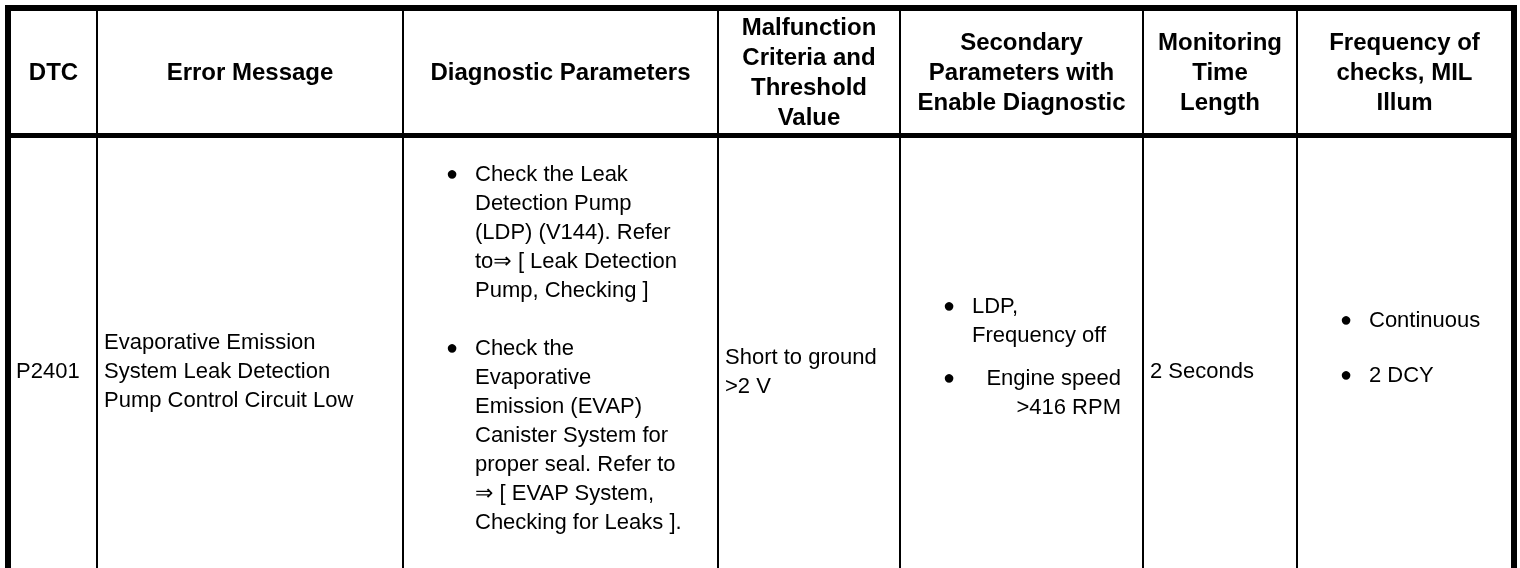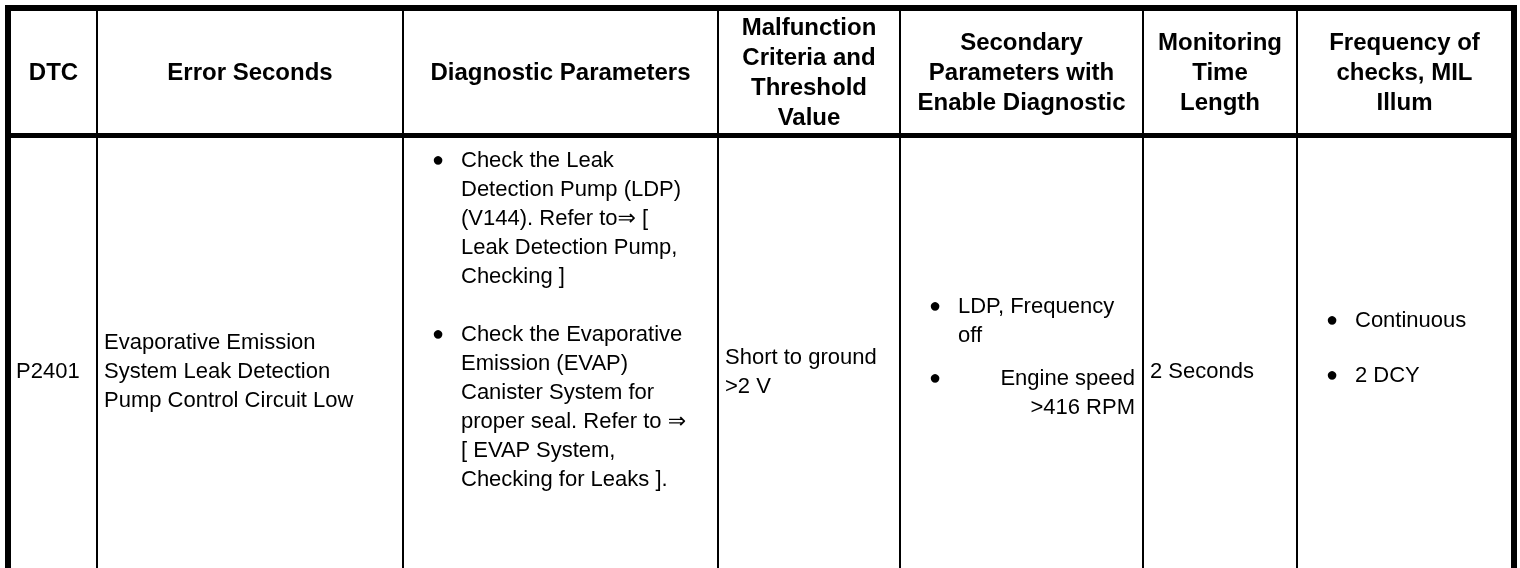--- a/index.html
+++ b/index.html
@@ -55,21 +55,21 @@
   td.cell-dtc        { padding-left: 5px; }
   td.cell-error      { padding: 0 38px 0 6px; }
   td.cell-diag       { vertical-align: top; padding-top: 7px; }
   td.cell-malf       { padding: 0 4px 0 6px; }
   td.cell-secondary  { padding-bottom: 30px; }
   td.cell-monitoring { padding-left: 6px; }
   td.cell-frequency  { padding-bottom: 48px; }
 
   ul.bullets {
     list-style: none;
-    margin: 0;
+    margin: 14px;
     padding: 0 6px 0 27px;
   }
   td.cell-diag ul.bullets { padding-right: 20px; }
   ul.bullets li {
     position: relative;
     padding-left: 29px;
   }
   ul.bullets li::before {
     content: "\25CF";
     position: absolute;
@@ -91,21 +91,21 @@
       <col class="c-error">
       <col class="c-diag">
       <col class="c-malf">
       <col class="c-secondary">
       <col class="c-monitoring">
       <col class="c-frequency">
     </colgroup>
     <thead>
       <tr>
         <th>DTC</th>
-        <th>Error Seconds</th>
+        <th>Error Message</th>
         <th>Diagnostic Parameters</th>
         <th>Malfunction
 Criteria and
 Threshold
 Value</th>
         <th>Secondary
 Parameters with
 Enable Diagnostic</th>
         <th>Monitoring
 Time

